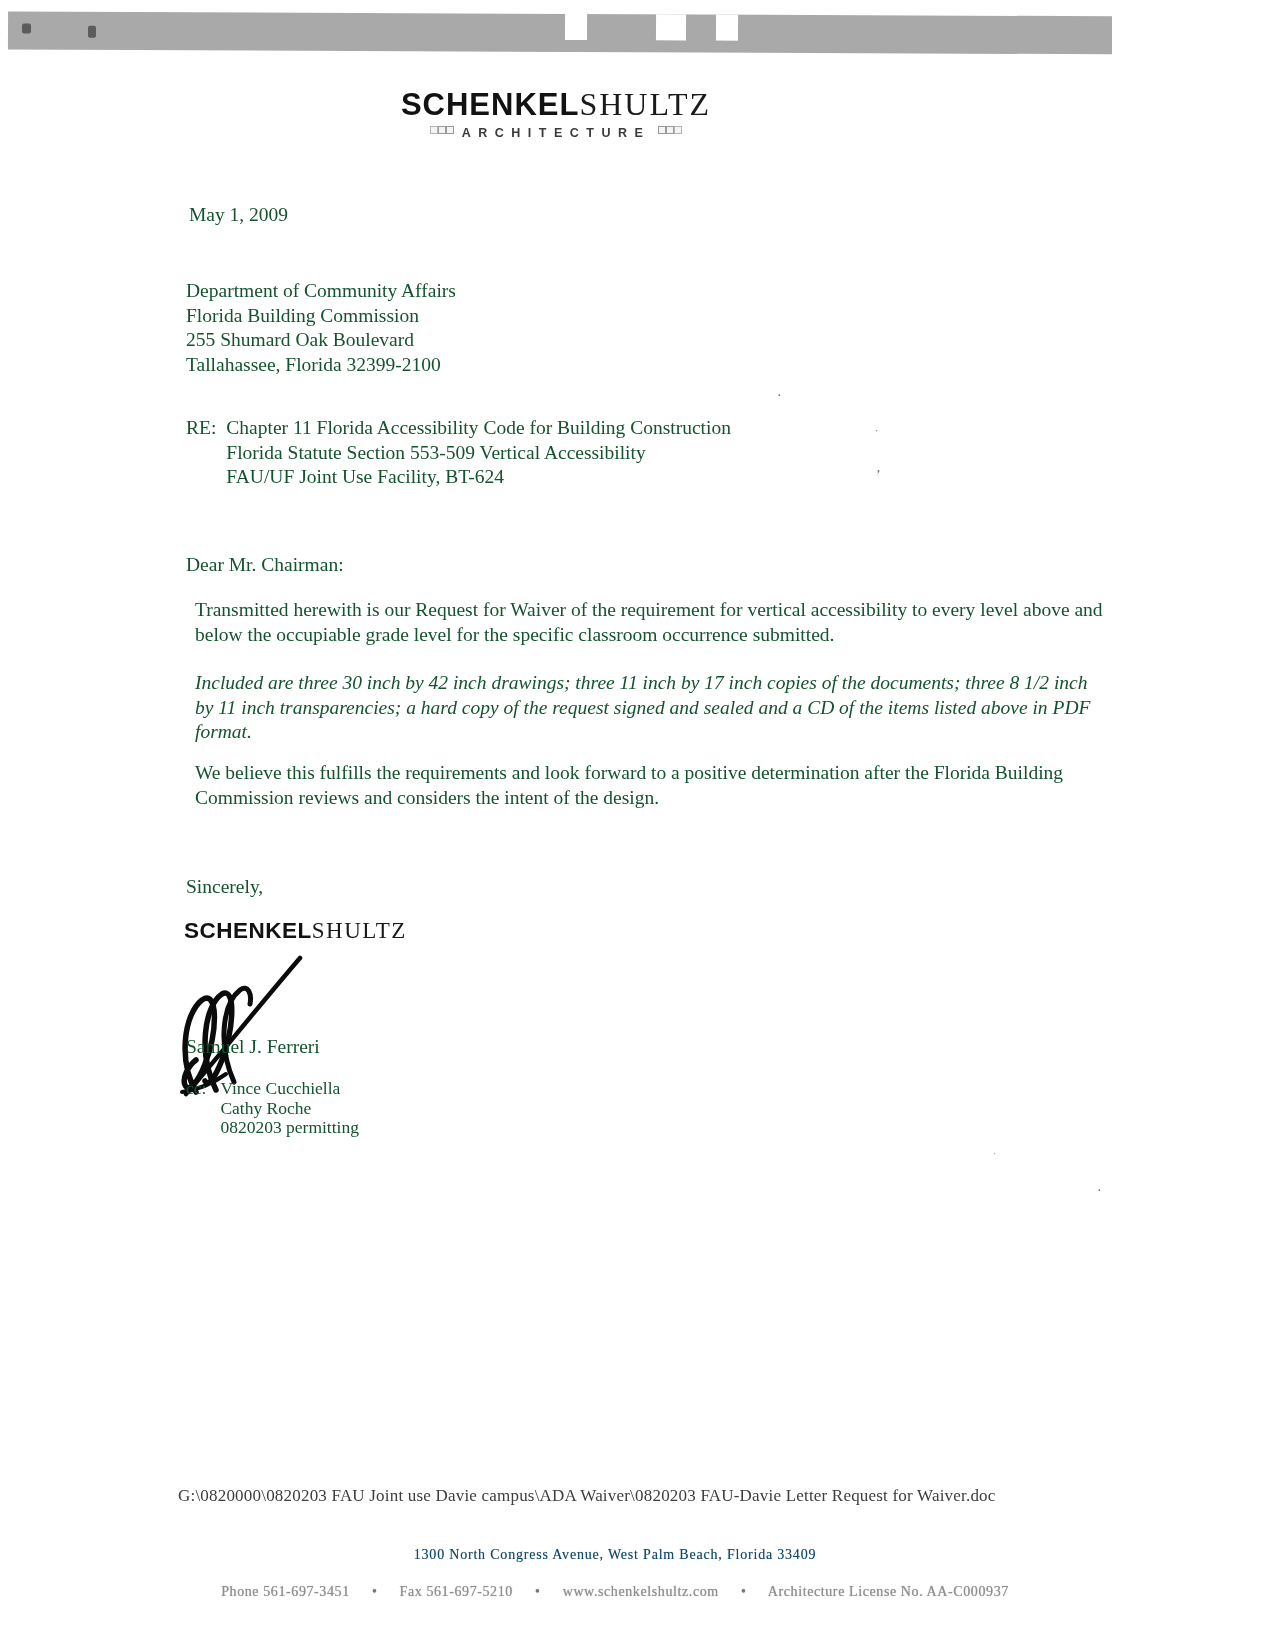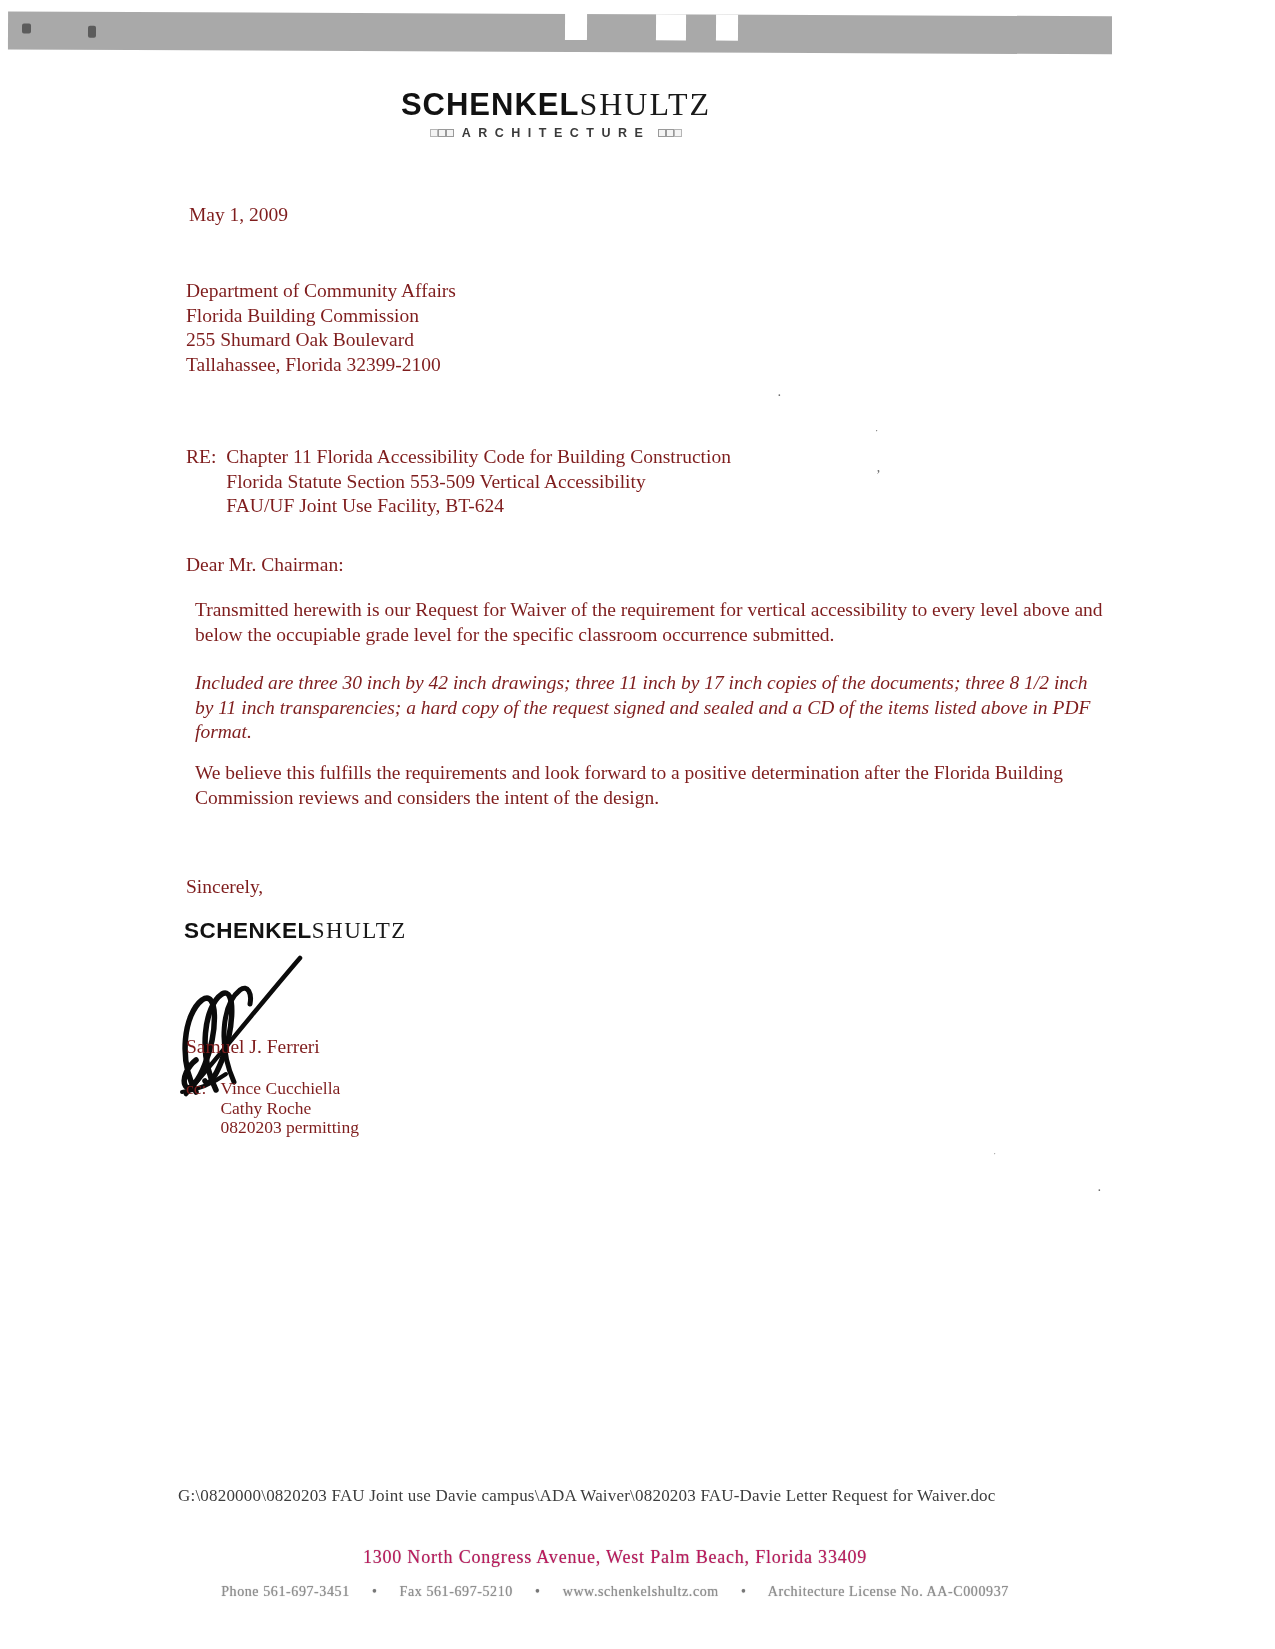--- a/index.html
+++ b/index.html
@@ -46,38 +46,38 @@
   .logo-name .bold {
     font-family: "Liberation Sans", sans-serif;
     font-weight: 700; font-size: 31px; color: #121212;
   }
   .logo-name .light {
     font-family: "Liberation Serif", serif;
     font-weight: 400; font-size: 32px; color: #1a1a1a; letter-spacing: 2px;
   }
   .logo-sub {
     margin-top: 3px;
-    display: flex; align-items: center; justify-content: center; 
+    display: flex; align-items: flex-start; justify-content: center; 
   }
   .logo-sub .sq {
     display: inline-block; width: 8px; height: 8px;
     border: 1.6px solid #9a9a9a; background: #f4f4f4;
   }
   .logo-sub .sq.dim { border-color: #b5b5b5; }
   .logo-sub .word {
     font-family: "Liberation Sans", sans-serif;
     font-size: 12.5px; font-weight: 600; color: #3a3a3a;
     letter-spacing: 7.5px; margin: 0 8px; white-space: nowrap;
   }
 
   
-  .txt { position: absolute; font-size: 19.5px; line-height: 24.5px; color: #7f1d1d; }
+  .txt { position: absolute; font-size: 19.5px; line-height: 24.5px; color: #14532d; }
   .date-line { left: 189px; top: 203px; }
   .recipient { left: 186px; top: 279px; }
-  .re-block { left: 186px; top: 416px; display: flex; margin-top: 29px; }
+  .re-block { left: 186px; top: 416px; display: flex; }
   .re-label { margin-right: 10px; }
   .re-lines { }
   .salutation { left: 186px; top: 553px; }
   .para { left: 186px; width: 910px; margin-left: 9px; }
   .para-1 { top: 598px; }
   .para-2 { top: 671px; font-style: italic; }
   .para-3 { top: 761px; }
   .closing { left: 186px; top: 875px; }
 
   .company-line { position: absolute; left: 184px; top: 918px; white-space: nowrap; }
@@ -106,21 +106,21 @@
   .artifact-dot4 { left: 993px; top: 1148px; font-size: 10px; color: #999; }
 
   
   .file-path {
     position: absolute; left: 178px; top: 1486px;
     font-size: 17px; color: #3d3d3d; letter-spacing: 0.2px;
   }
   .footer-address {
     position: absolute; left: 0; top: 1547px; width: 1230px;
     text-align: center;
-    font-size: 18px; color: #be185d; letter-spacing: 0.8px;
+    font-size: 14px; color: #0c4a6e; letter-spacing: 0.8px;
   }
   .footer-contact {
     position: absolute; left: 0; top: 1584px; width: 1230px;
     text-align: center;
     font-size: 14px; color: #8f8f8f; letter-spacing: 0.6px;
     white-space: nowrap;
   }
   .footer-contact .sep { margin: 0 18px; color: #777; }
   .blurry { text-shadow: 0 0 1px rgba(130,130,130,0.8); }
 </style>

